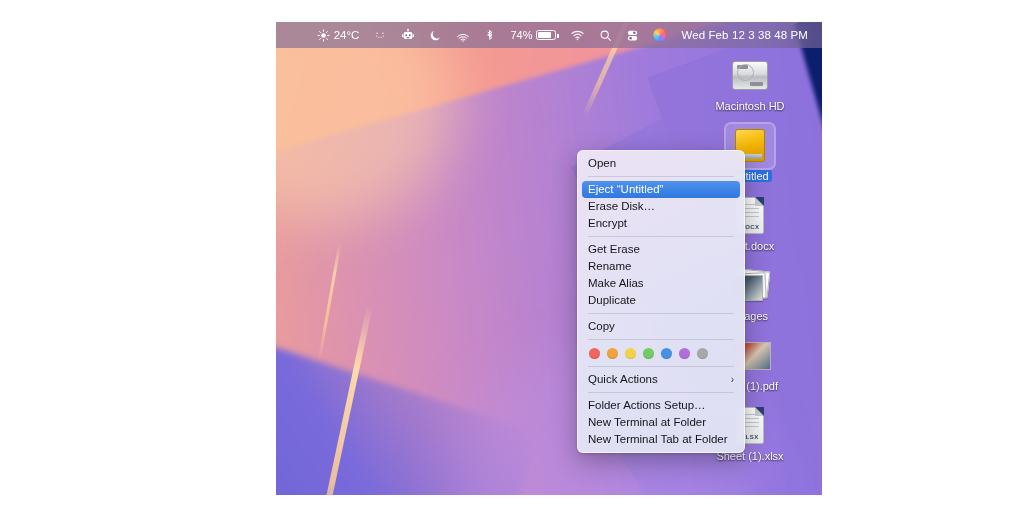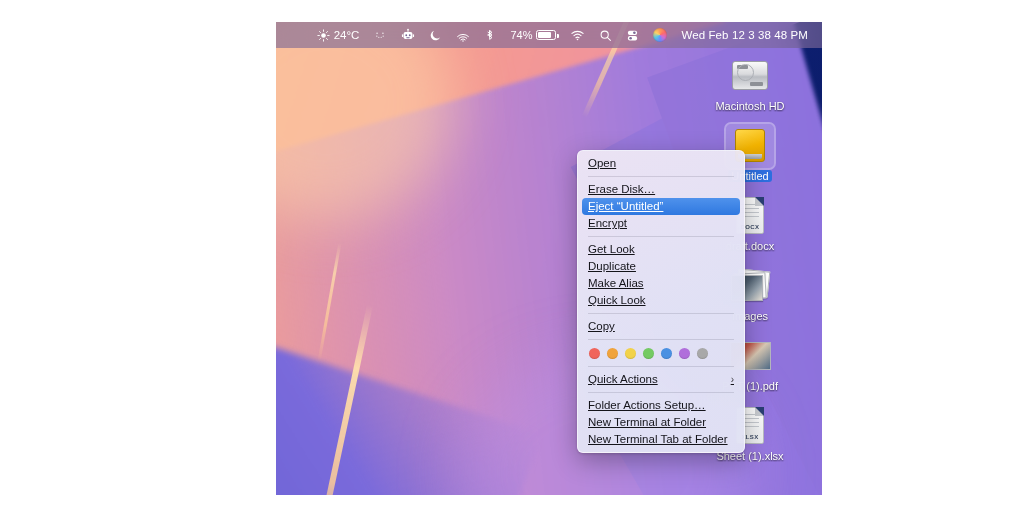--- a/index.html
+++ b/index.html
@@ -166,21 +166,21 @@
     position:absolute; left:301px; top:128px; width:168px;
     background:linear-gradient(155deg, rgba(240,233,245,0.94) 0%, rgba(229,231,246,0.94) 55%, rgba(226,228,244,0.94) 100%);
     backdrop-filter:blur(22px);
     border:0.5px solid rgba(255,255,255,.55);
     border-radius:6px;
     box-shadow:0 8px 26px rgba(0,0,0,.30), 0 1px 3px rgba(0,0,0,.18);
     padding:4px 0; font-size:11.5px; color:#14141a;
     overflow:hidden;
   }
   .mi { height:17px; display:flex; align-items:center; padding:0 10px;
-        white-space:nowrap; line-height:17px;text-decoration:underline; }
+        white-space:nowrap; line-height:17px; }
   .mi.sel { background:linear-gradient(180deg,#4f92ec 0%,#2f78e0 100%);
             color:#fff; margin:0 4px; border-radius:4px; padding:0 6px; }
   .mi .chev { margin-left:auto; font-size:10px; color:#3a3a40; }
   .msep { height:1px; margin:4px 10px; background:rgba(60,60,80,.16); }
   #tagdots { display:flex; gap:7px; padding:4px 11px 3px; }
   #tagdots span { width:11px; height:11px; border-radius:50%; display:block;
                   box-shadow:inset 0 -1px 1px rgba(0,0,0,.12); }
 </style>
 </head>
 <body>
@@ -364,41 +364,41 @@
           </span>
       </span>
       <span class="lbl">Sheet (1).xlsx</span>
     </div>
 
     <div id="ctxmenu">
         <div class="mi">
           <span>Open</span>
         </div>
         <div class="msep"></div>
-        <div class="mi">
-          <span>Erase Disk…</span>
-        </div>
         <div class="mi sel">
           <span>Eject “Untitled”</span>
         </div>
         <div class="mi">
+          <span>Erase Disk…</span>
+        </div>
+        <div class="mi">
           <span>Encrypt</span>
         </div>
         <div class="msep"></div>
         <div class="mi">
-          <span>Get Look</span>
+          <span>Get Erase</span>
+        </div>
+        <div class="mi">
+          <span>Rename</span>
+        </div>
+        <div class="mi">
+          <span>Make Alias</span>
         </div>
         <div class="mi">
           <span>Duplicate</span>
-        </div>
-        <div class="mi">
-          <span>Make Alias</span>
-        </div>
-        <div class="mi">
-          <span>Quick Look</span>
         </div>
         <div class="msep"></div>
         <div class="mi">
           <span>Copy</span>
         </div>
         <div class="msep"></div>
         <div id="tagdots">
           <span style="background: rgb(240, 101, 92);"></span>
           <span style="background: rgb(240, 163, 60);"></span>
           <span style="background: rgb(242, 210, 74);"></span>

